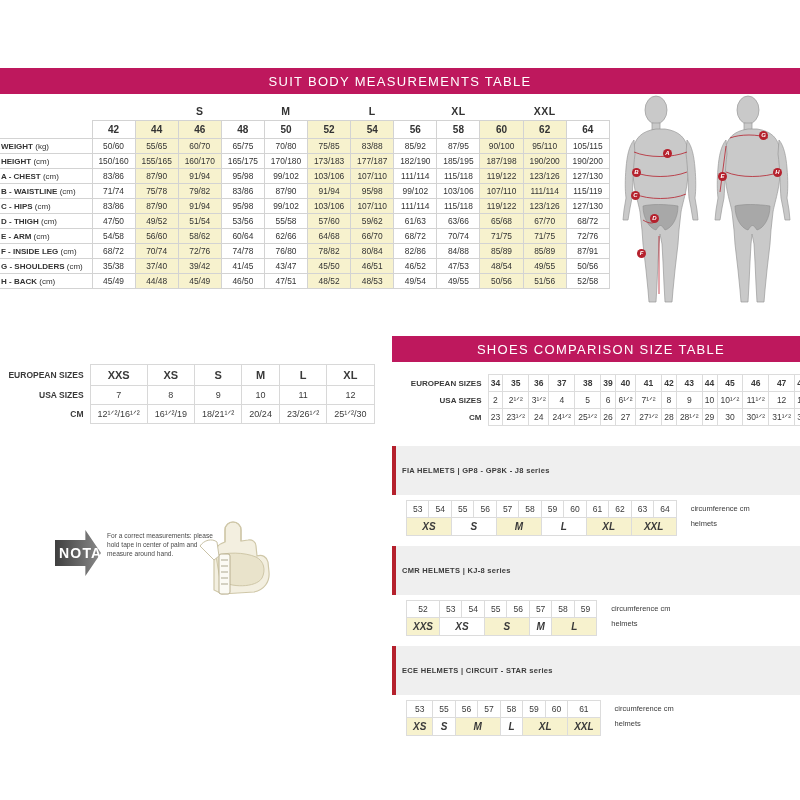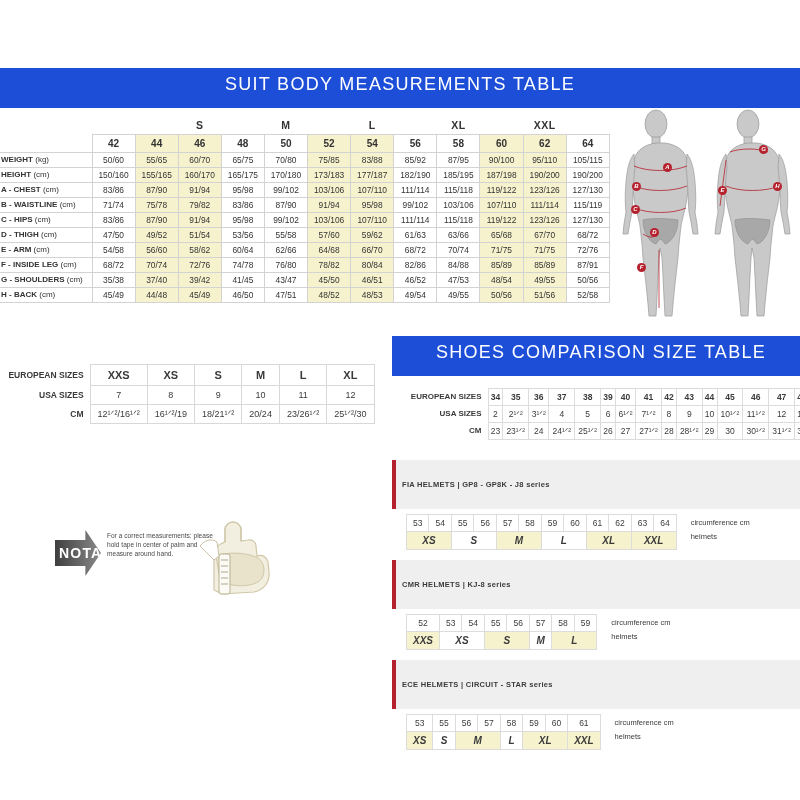--- a/index.html
+++ b/index.html
@@ -9,27 +9,27 @@
     height: 800px;
     background: #ffffff;
     font-family: "Liberation Sans", sans-serif;
     color: #3a3a3a;
     overflow: hidden;
   }
   .page { position: relative; width: 800px; height: 800px; }
 
   
   .bar {
-    background: #1d4ed8;
+    background: #be185d;
     color: #ffffff;
     text-align: center;
-    font-size: 18px;
+    font-size: 13px;
     letter-spacing: 1.3px;
     font-weight: normal;
-    padding: 7px 0 13px 0;
+    padding: 7px 0 5px 0;
     line-height: 1.1;
   }
 
   
   #suit-section { position: absolute; left: 0; top: 68px; width: 800px; }
   #suit-body { display: flex; }
   #suit-table-wrap { width: 612px; padding: 8px 0 0 0; }
   table.grid { border-collapse: collapse; width: 100%; font-size: 8.4px; }
   table.grid td, table.grid th {
     border: 1px solid #d3d3d3;

